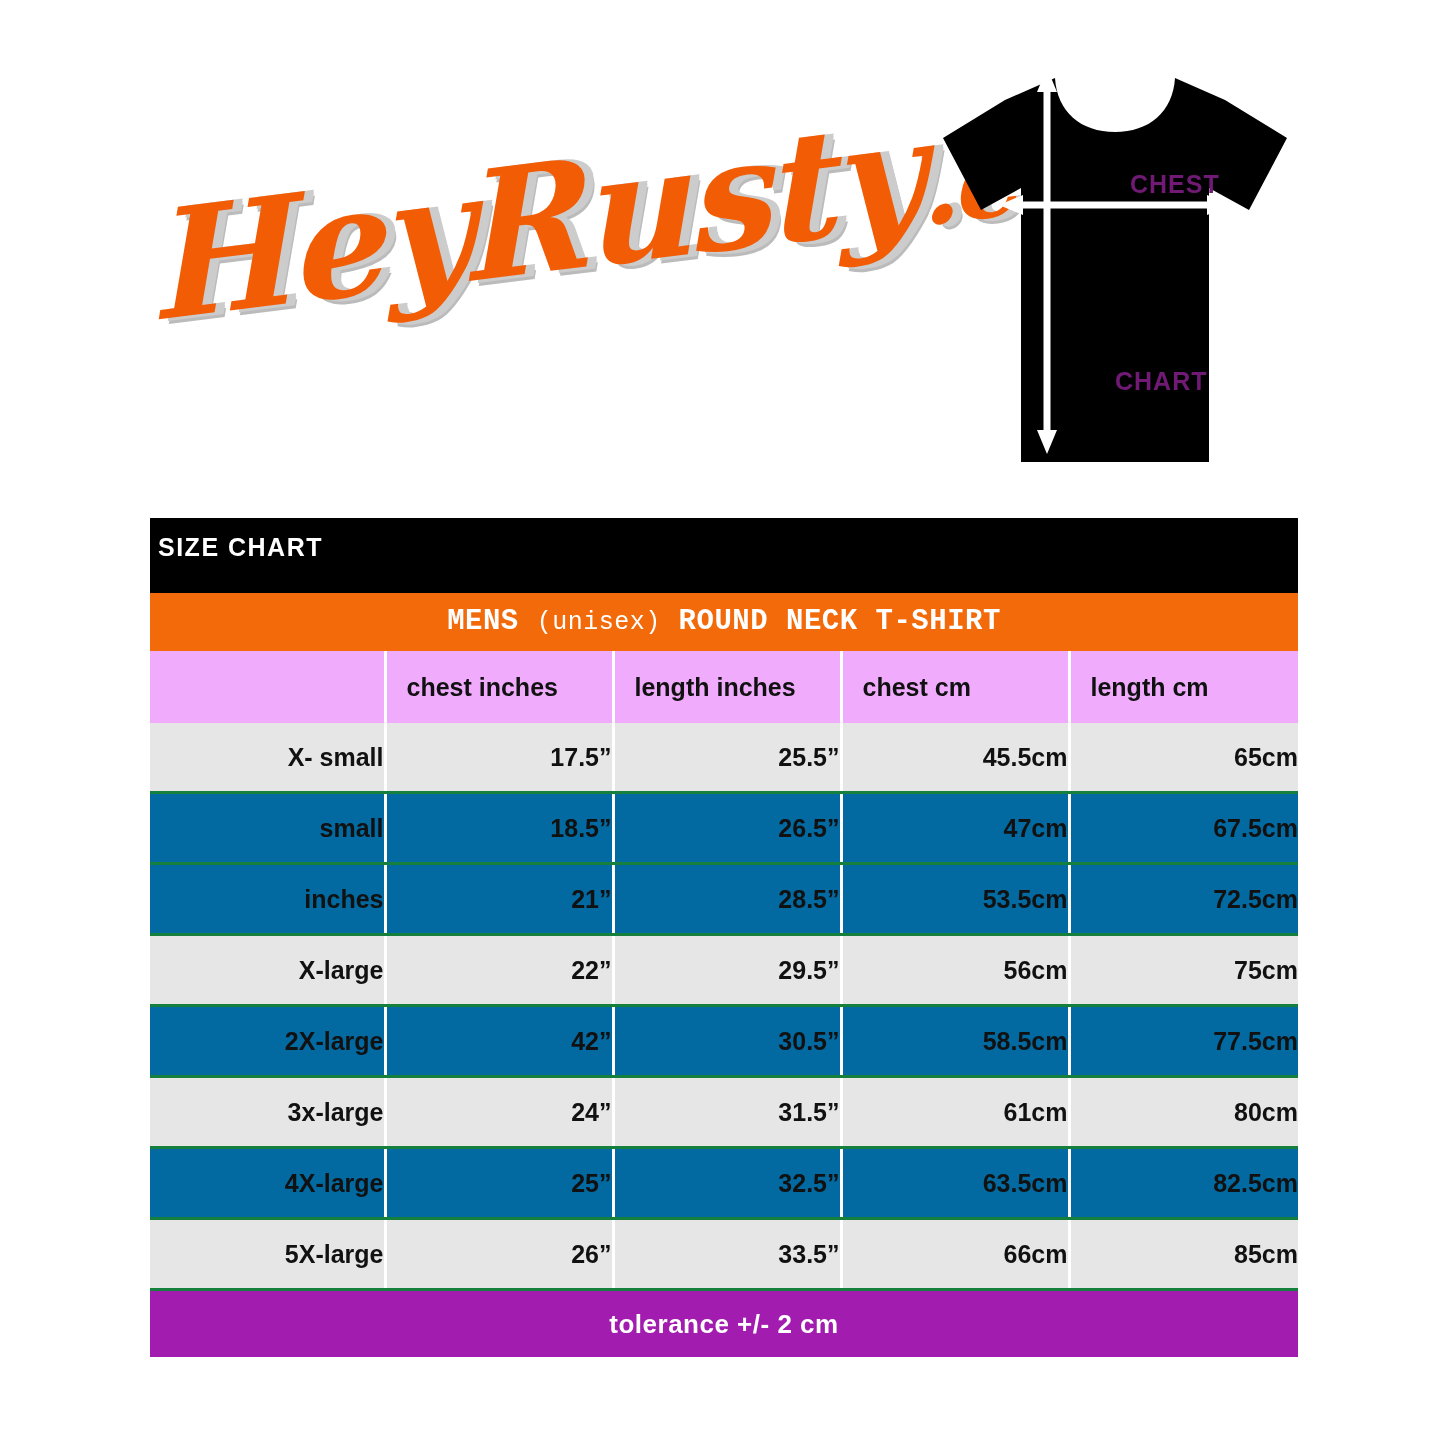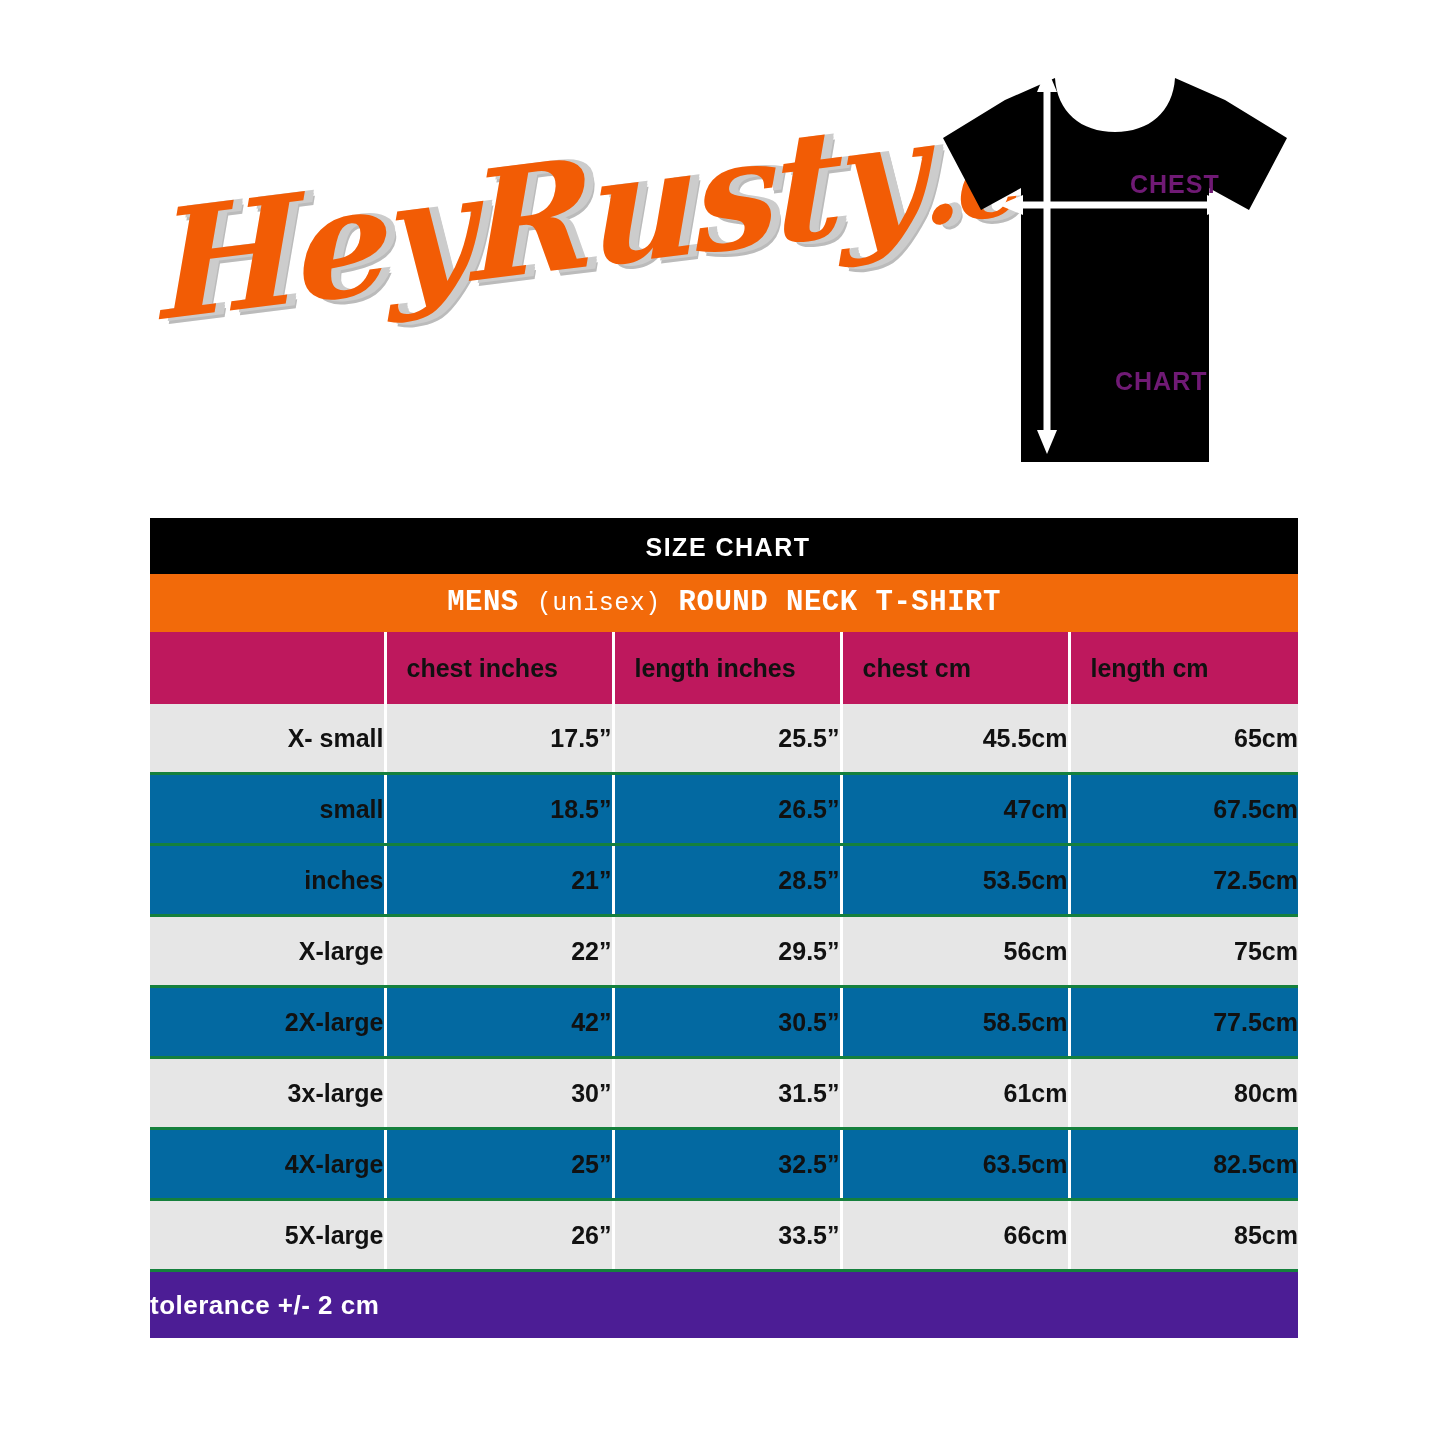--- a/index.html
+++ b/index.html
@@ -83,47 +83,47 @@
     border-collapse: collapse;
     table-layout: fixed;
   }
   .chart td, .chart th {
     padding: 0;
     margin: 0;
   }
   .title-bar {
     background: #000000;
     color: #ffffff;
-    text-align: center;
     font-family: "Liberation Sans", sans-serif;
     font-weight: bold;
     font-size: 25px;
     letter-spacing: 1.5px;
-    height: 56px;
+    height: 75px;
     line-height: 58px;
     padding-left: 8px;
   }
   .subtitle-bar {
     background: #F26A0A;
     color: #ffffff;
     text-align: center;
     font-family: Liberation Mono, monospace;
     font-weight: bold;
     font-size: 29px;
     letter-spacing: 0.5px;
     height: 58px;
     line-height: 58px;
   }
   .subtitle-bar .thin {
     font-weight: normal;
     font-size: 25px;
   }
   .tolerance-bar {
-    background: #4c1d95;
+    background: #a21caf;
     color: #ffffff;
+    text-align: center;
     font-family: "Liberation Sans", sans-serif;
     font-weight: bold;
     font-size: 26px;
     height: 66px;
     line-height: 66px;
     letter-spacing: 0.5px;
   }
 
   .grid {
     width: 100%;
@@ -141,21 +141,21 @@
     font-size: 25px;
     font-weight: bold;
     color: #111111;
     text-align: left;
     padding: 0 0 0 20px;
     height: 68px;
     vertical-align: middle;
     border-right: 3px solid #ffffff;
   }
   .grid th:last-child, .grid td:last-child { border-right: none; }
-  .grid thead th { background: #be185d; height: 72px; }
+  .grid thead th { background: #f0abfc; height: 72px; }
   .grid tbody tr.odd td { background: #E6E6E6; }
   .grid tbody tr.even td { background: #0369a1; }
   .grid tbody tr td { border-bottom: 3px solid #15803d; text-align: right; }
 </style>
 </head>
 <body>
 
 <div class="top-area">
 
   <div class="logo-wrap">
@@ -238,21 +238,21 @@
       </tr>
       <tr class="even">
         <td>2X-large</td>
         <td>42”</td>
         <td>30.5”</td>
         <td>58.5cm</td>
         <td>77.5cm</td>
       </tr>
       <tr class="odd">
         <td>3x-large</td>
-        <td>30”</td>
+        <td>24”</td>
         <td>31.5”</td>
         <td>61cm</td>
         <td>80cm</td>
       </tr>
       <tr class="even">
         <td>4X-large</td>
         <td>25”</td>
         <td>32.5”</td>
         <td>63.5cm</td>
         <td>82.5cm</td>

